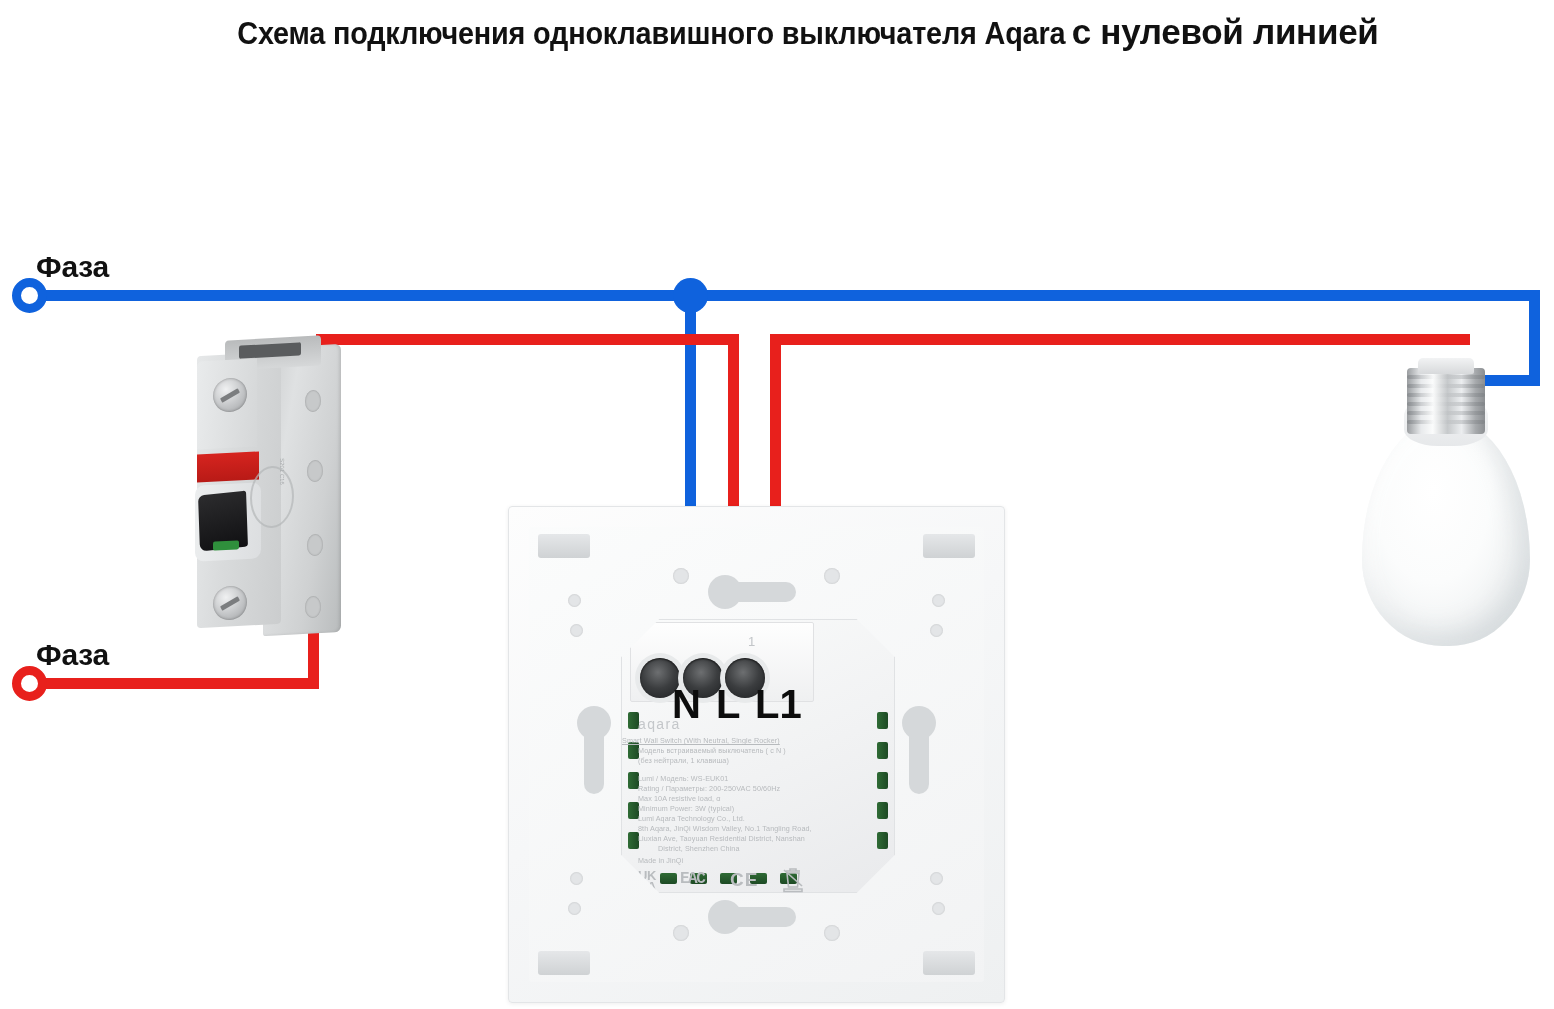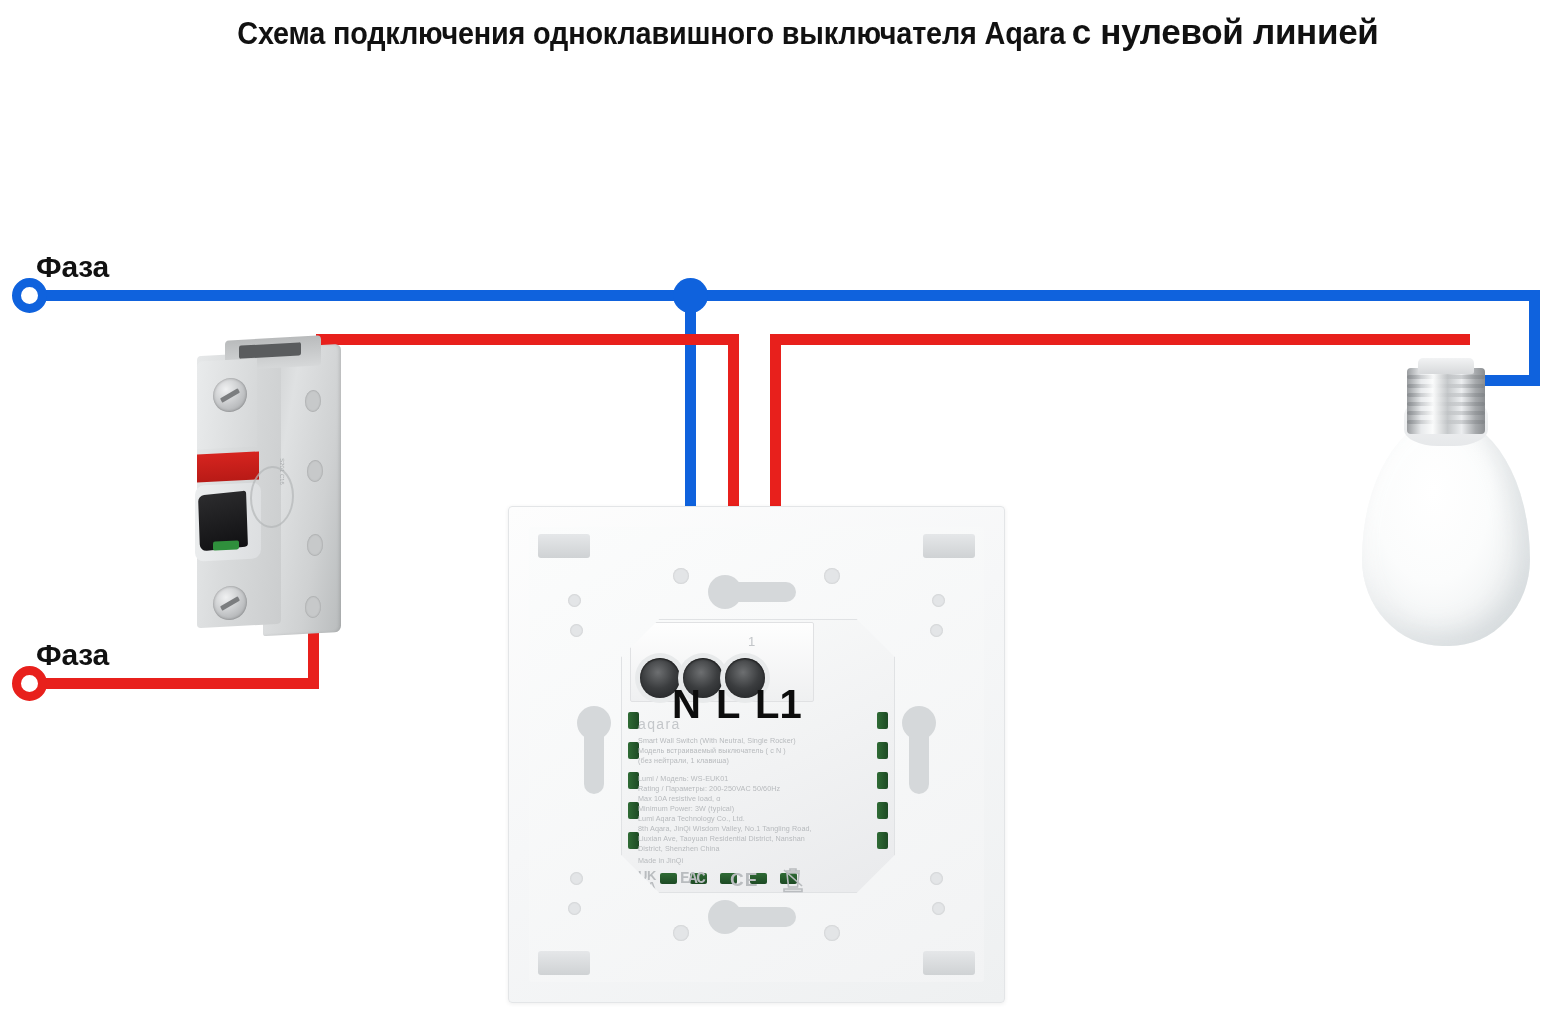--- a/index.html
+++ b/index.html
@@ -496,31 +496,31 @@
       <div class="pin-h" style="right:6px; top:212px;"></div>
 
       <div class="pin" style="left:38px; bottom:8px;"></div>
       <div class="pin" style="left:68px; bottom:8px;"></div>
       <div class="pin" style="left:98px; bottom:8px;"></div>
       <div class="pin" style="left:128px; bottom:8px;"></div>
       <div class="pin" style="left:158px; bottom:8px;"></div>
 
       <div class="brand" style="left:16px; top:96px;">aqara</div>
 
-      <div class="label-text" style="left:16px; top:116px;">Smart Wall Switch (With Neutral, Single Rocker)</div>
+      <div class="label-text" style="left:0; top:116px;text-decoration:underline;">Smart Wall Switch (With Neutral, Single Rocker)</div>
       <div class="label-text" style="left:16px; top:126px;">Модель встраиваемый выключатель ( с N )</div>
       <div class="label-text" style="left:16px; top:136px;text-align:right;">(без нейтрали, 1 клавиша)</div>
       <div class="label-text" style="left:16px; top:154px;">Lumi / Модель: WS-EUK01</div>
       <div class="label-text" style="left:16px; top:164px;">Rating / Параметры: 200-250VAC 50/60Hz</div>
       <div class="label-text" style="left:16px; top:174px;">Max 10A resistive load, α</div>
       <div class="label-text" style="left:16px; top:184px;">Minimum Power: 3W (typical)</div>
       <div class="label-text" style="left:16px; top:194px;">Lumi Aqara Technology Co., Ltd.</div>
       <div class="label-text" style="left:16px; top:204px;">8th Aqara, JinQi Wisdom Valley, No.1 Tangling Road,</div>
       <div class="label-text" style="left:16px; top:214px;text-align:right;">Liuxian Ave, Taoyuan Residential District, Nanshan</div>
-      <div class="label-text" style="left:0; top:224px;padding-left:16px;">District, Shenzhen China</div>
+      <div class="label-text" style="left:20px; top:224px;padding-left:16px;">District, Shenzhen China</div>
       <div class="label-text" style="left:16px; top:236px;">Made in JinQi</div>
 
       <div class="cert" style="left:16px; top:250px; font-size:13px; line-height:11px; letter-spacing:-0.5px;">
         UK<br>CA
       </div>
       <div class="cert" style="left:58px; top:250px; font-size:16px; letter-spacing:-1.5px; font-family:'Liberation Mono', monospace;">EAC</div>
       <div class="cert" style="left:108px; top:249px; font-size:19px; letter-spacing:1px;">CE</div>
       <svg style="position:absolute; left:160px; top:247px;" width="22" height="26" viewBox="0 0 22 26">
         <path d="M5 6 h12 l-1.5 14 h-9 Z M4 4 h14 M8 2 h6 v2 h-6 Z M2 22 h18 v2.5 h-18 Z" fill="none" stroke="#b9bcbf" stroke-width="1.6"></path>
         <path d="M2 3 L20 19" stroke="#b9bcbf" stroke-width="1.6"></path>

